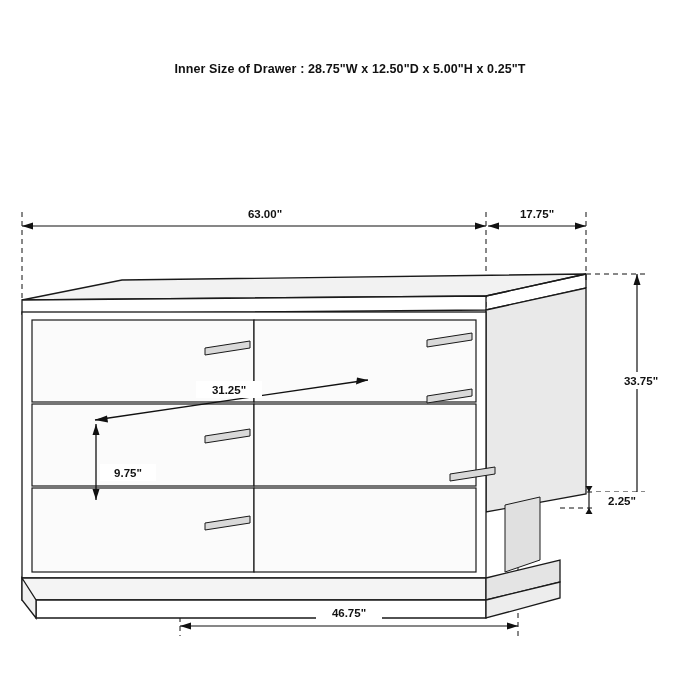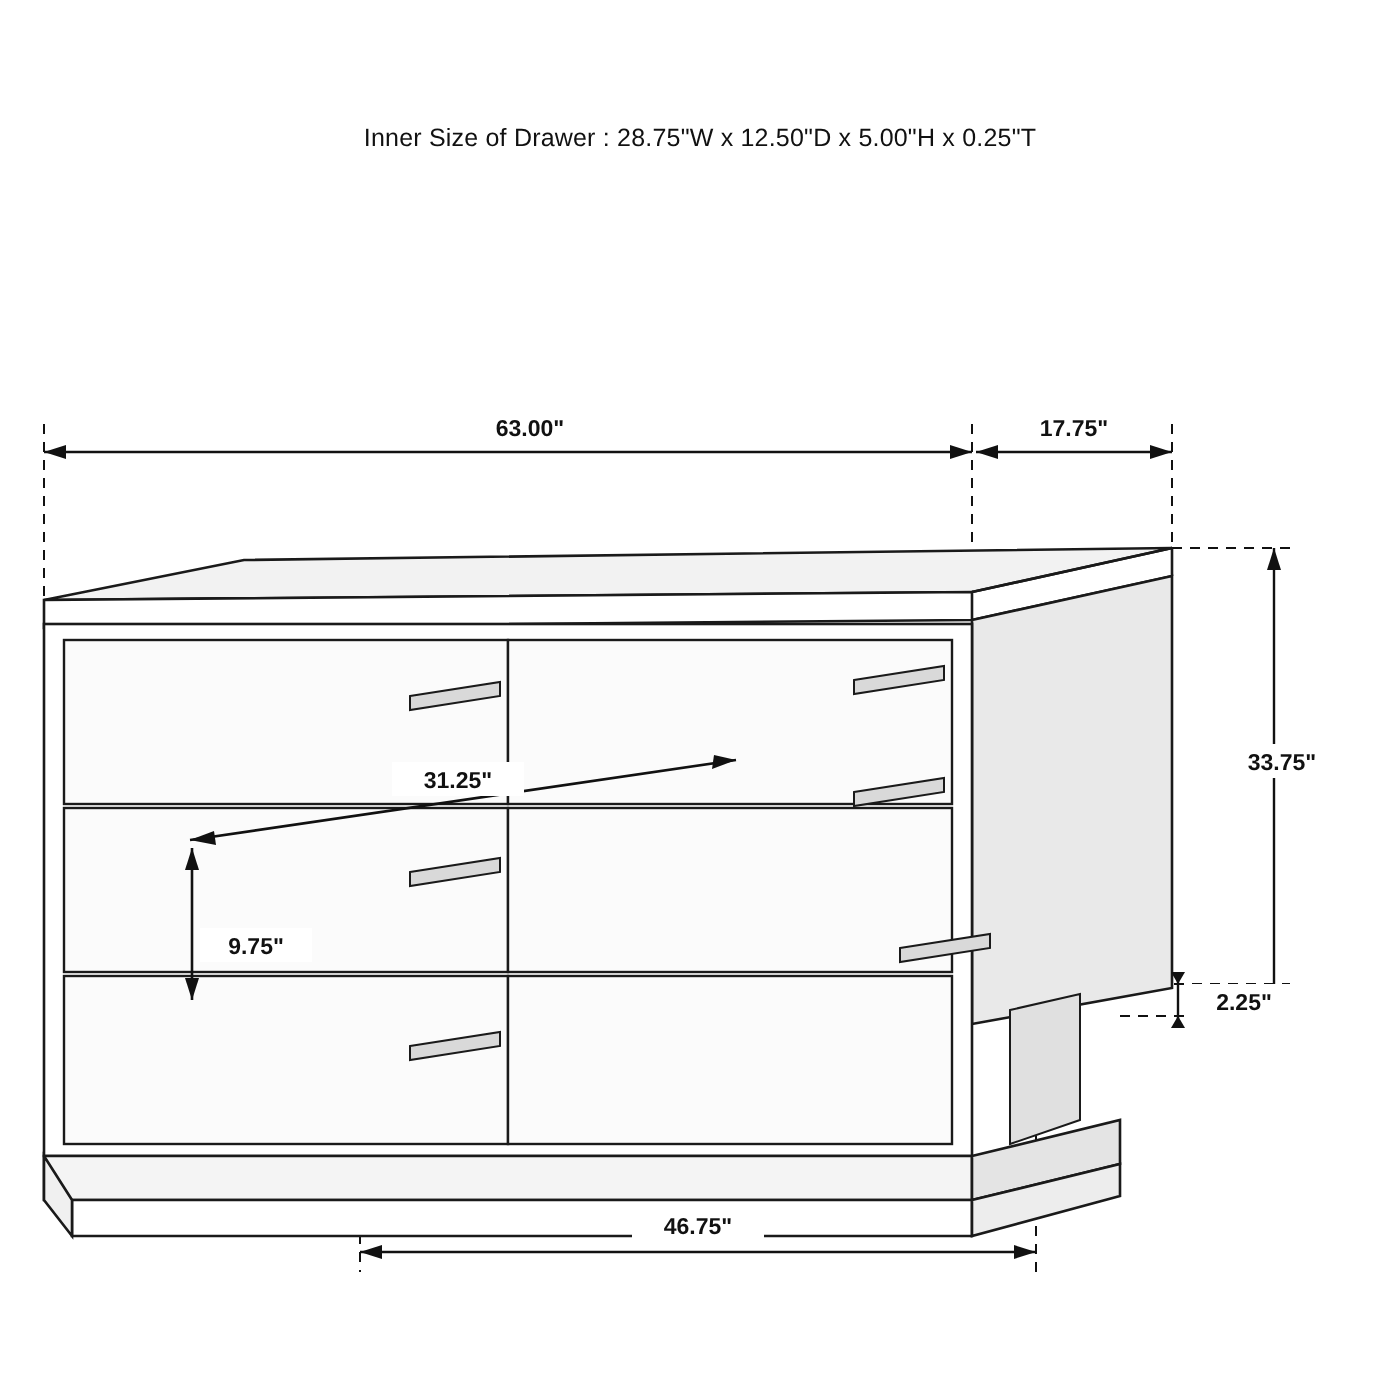--- a/index.html
+++ b/index.html
@@ -21,21 +21,21 @@
     width: 700px;
     height: 700px;
   }
   #title {
     position: absolute;
     left: 0;
     top: 62px;
     width: 700px;
     text-align: center;
     font-size: 12.5px;
-    font-weight: normal;
+    font-weight: bold;
     color: #111111;
     letter-spacing: 0.1px;
   }
   svg#dwg {
     position: absolute;
     left: 0;
     top: 0;
   }
   .dimtext {
     font-family: "Liberation Sans", sans-serif;

